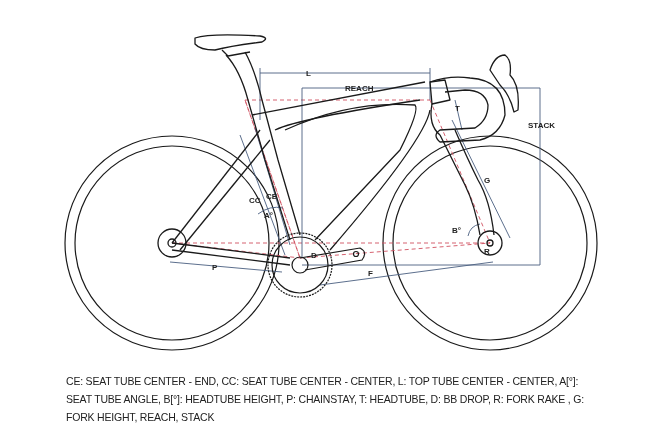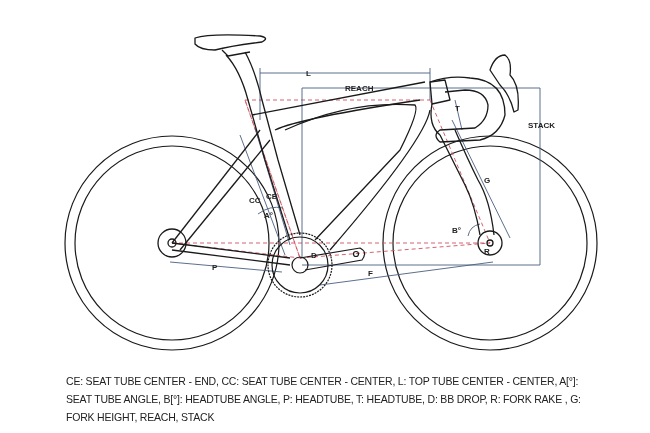--- a/index.html
+++ b/index.html
@@ -102,13 +102,13 @@
   <text class="lbl" x="249" y="203">CC</text>
   <text class="lbl" x="266" y="199">CE</text>
   <text class="lbl" x="264" y="218">A°</text>
   <text class="lbl" x="452" y="233">B°</text>
   <text class="lbl" x="212" y="270">P</text>
   <text class="lbl" x="311" y="258">D</text>
   <text class="lbl" x="368" y="276">F</text>
   <text class="lbl" x="484" y="254">R</text>
 </svg>
 
-<div class="legend">CE: SEAT TUBE CENTER - END, CC: SEAT TUBE CENTER - CENTER, L: TOP TUBE CENTER - CENTER, A[°]: SEAT TUBE ANGLE, B[°]: HEADTUBE ANGLE, P: HEADTUBE, T: HEADTUBE, D: BB DROP, R: FORK RAKE , G: FORK HEIGHT, REACH, STACK</div>
+<div class="legend">CE: SEAT TUBE CENTER - END, CC: SEAT TUBE CENTER - CENTER, L: TOP TUBE CENTER - CENTER, A[°]: SEAT TUBE ANGLE, B[°]: HEADTUBE HEIGHT, P: CHAINSTAY, T: HEADTUBE, D: BB DROP, R: FORK RAKE , G: FORK HEIGHT, REACH, STACK</div>
 
 </body></html>

